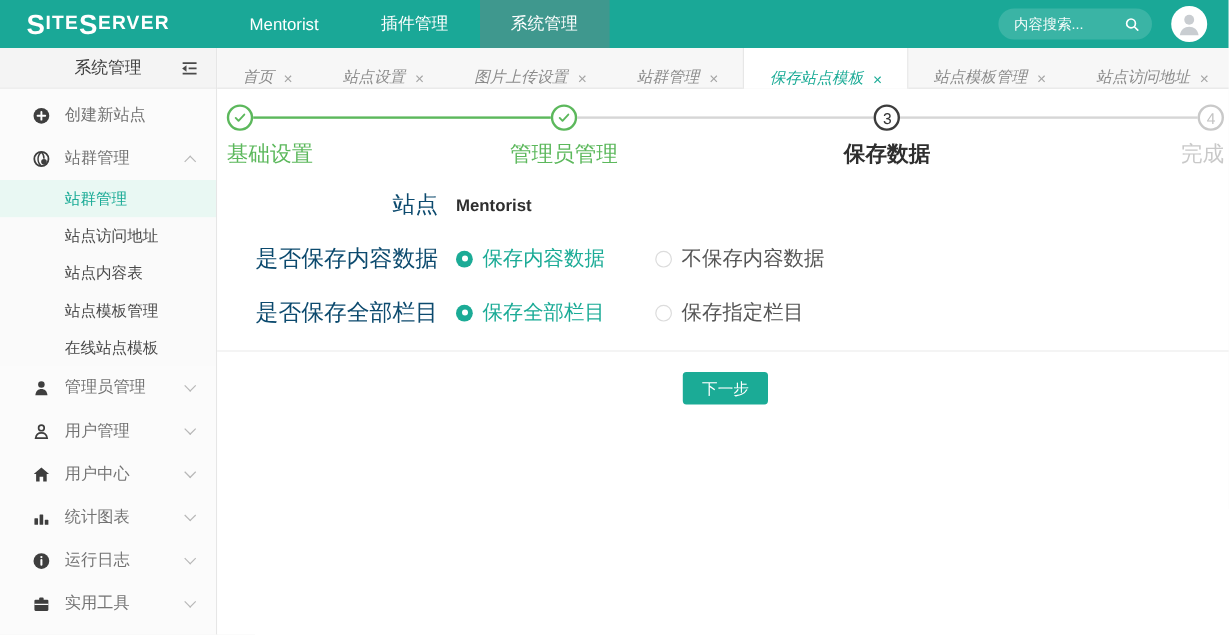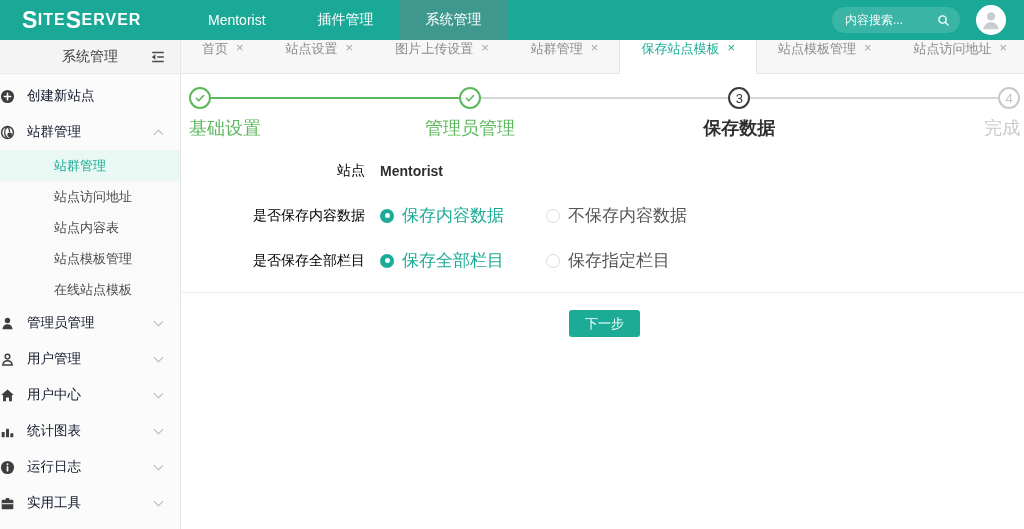--- a/index.html
+++ b/index.html
@@ -27,34 +27,34 @@
   
   .shell { display:flex; height:489px; }
 
   
   .sidebar { width:181px; background:#fbfbfb; border-right:1px solid #e6e6e6; flex:0 0 181px; }
   .side-head { height:34px; background:#f4f4f4; display:flex; align-items:center; justify-content:center; position:relative;
                font-size:14px; color:#3f3f3f; border-bottom:1px solid #ececec; }
   .collapse-icon { position:absolute; right:14px; top:9px; width:16px; height:16px; cursor:pointer; }
   .collapse-icon svg { width:16px; height:16px; display:block; }
   .side-menu { padding-top:4px; }
-  .m-item { position:relative; height:36px; display:flex; align-items:center; font-size:13.5px; color:#0f172a; cursor:pointer; }
+  .m-item { position:relative; height:36px; display:flex; align-items:center; padding-left:27px; font-size:13.5px; color:#737373; cursor:pointer; }
   .m-item .m-icon { width:15px; height:15px; margin-right:12px; display:inline-flex; }
   .m-item .m-icon svg { width:15px; height:15px; }
   .chev { position:absolute; right:18px; width:7px; height:7px; border-right:1.4px solid #b7b7b7; border-bottom:1.4px solid #b7b7b7; }
   .chev.down { transform:rotate(45deg); top:13px; }
   .chev.up { transform:rotate(-135deg); top:17px; }
   .sub-menu { background:#fafafa; }
   .s-item { height:31px; display:flex; align-items:center; padding-left:54px; font-size:13px; color:#4a4a4a; cursor:pointer; }
   .s-item.active { background:#e9f8f3; color:#1bab96; }
 
   
   .main { flex:1; display:flex; flex-direction:column; background:#fff; }
   .tabbar { height:34px; background:#f7f7f7; border-bottom:1px solid #e7e7e7; display:flex; align-items:stretch; }
-  .tab { display:flex; align-items:flex-start; padding:0 21px; font-size:13px; color:#8b8b8b; cursor:pointer; white-space:nowrap; }
+  .tab { display:flex; align-items:flex-end; padding:0 21px; font-size:13px; color:#8b8b8b; cursor:pointer; white-space:nowrap;font-style:italic; }
   .tab .tab-close { margin-left:8px; font-size:13px; color:#a5a5a5; cursor:pointer; }
   .tab.active { background:#fff; color:#1bab96; border-left:1px solid #e7e7e7; border-right:1px solid #e7e7e7; margin-bottom:-1px; }
   .tab.active .tab-close { color:#1bab96; }
 
   .content { flex:1; padding:0; }
 
   
   .stepper { padding:13px 8px 0; }
   .step-track { display:flex; align-items:center; }
   .step-dot { width:22px; height:22px; border-radius:50%; flex:0 0 22px; display:flex; align-items:center; justify-content:center;
@@ -71,21 +71,21 @@
   .step-label.p1 { left:33.8%; transform:translateX(-50%); }
   .step-label.p2 { left:66.2%; transform:translateX(-50%); }
   .step-label.p3 { right:0; }
   .step-label.done { color:#5cb85c; }
   .step-label.current { color:#2f2f2f; font-weight:bold; }
   .step-label.pending { color:#c9c9c9; }
 
   
   .form { margin-top:8px; padding-left:8px; }
   .frow { display:flex; align-items:center; height:45px; }
-  .frow .flabel { flex:0 0 176px; text-align:right; font-size:14px; color:#000000; }
+  .frow .flabel { flex:0 0 176px; text-align:right; font-size:19px; color:#0c4a6e; }
   .frow .fbody { margin-left:15px; display:flex; align-items:center; }
   .fval { font-size:14px; color:#2f2f2f; font-weight:bold; }
   .opt { display:flex; align-items:center; margin-right:42px; cursor:pointer; }
   .radio { width:14px; height:14px; border-radius:50%; margin-right:8px; position:relative; flex:0 0 14px; }
   .radio.sel { background:#1bab96; }
   .radio.sel::after { content:""; position:absolute; left:4.5px; top:4.5px; width:5px; height:5px; border-radius:50%; background:#fff; }
   .radio.unsel { background:#fff; border:1px solid #dcdcdc; }
   .opt-label { font-size:17px; color:#555; }
   .opt.sel .opt-label { color:#1bab96; }
 

